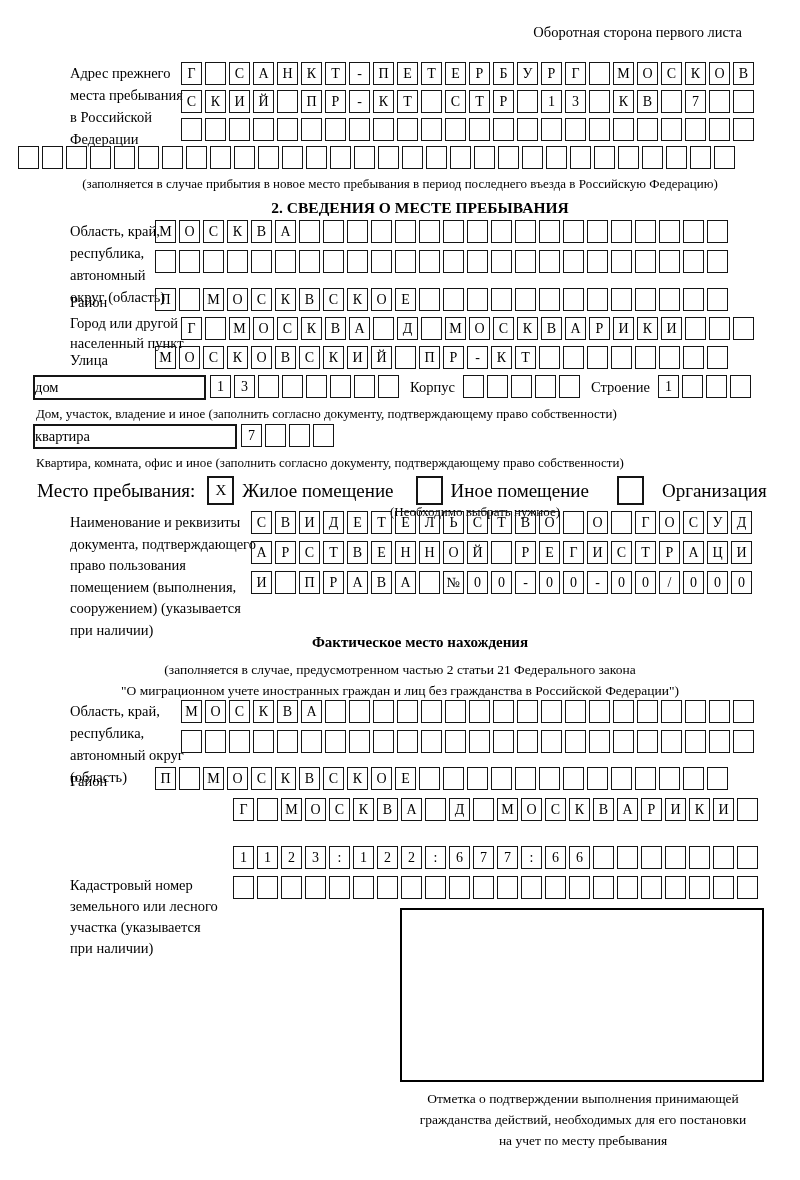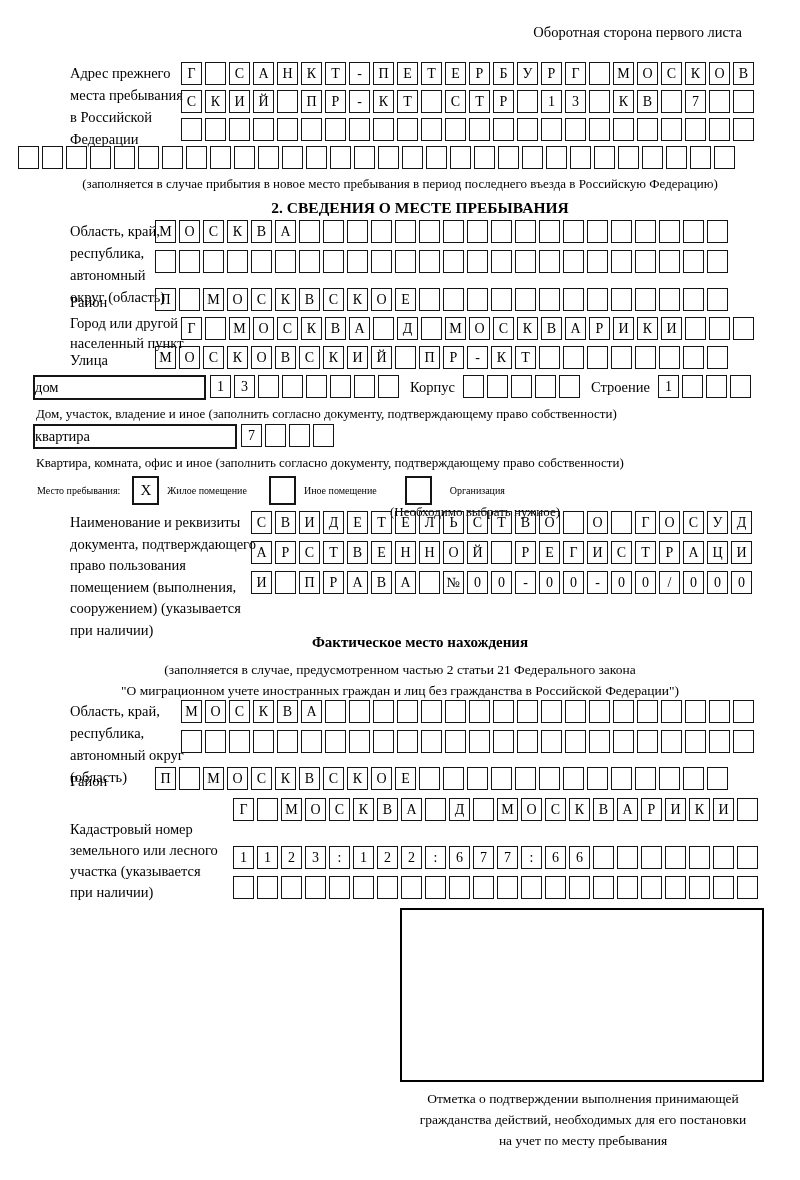--- a/index.html
+++ b/index.html
@@ -26,21 +26,21 @@
   .longbox{
     box-sizing:content-box;height:21px;border:2px solid #151515;
     font-size:14.5px;line-height:21px;margin-right:4px;
   }
   .inline-lbl{font-size:14.5px;line-height:25px;padding:0 8px;}
   .cbox{
     display:inline-block;box-sizing:content-box;
     width:23px;height:25px;border:2px solid #151515;
     font-size:15px;line-height:25px;text-align:center;
   }
-  .opt{font-size:10px;line-height:29px;}
+  .opt{font-size:19px;line-height:29px;}
   .stamp{border:2px solid #000;background:#fff;}
   .cap{font-size:13.5px;line-height:21px;text-align:center;}
   .sub{font-size:13.5px;line-height:21px;}
 </style>
 </head>
 <body>
 
 <div id="page">
 
   <div class="abs" style="top:24px; right:58px; font-size:14.5px;">Оборотная сторона первого листа</div>
@@ -550,21 +550,21 @@
       <span class="cell">К</span>
       <span class="cell">В</span>
       <span class="cell">А</span>
       <span class="cell">Р</span>
       <span class="cell">И</span>
       <span class="cell">К</span>
       <span class="cell">И</span>
       <span class="cell"></span>
     </div>
 
-  <div class="abs flabel" style="left:70px; top:819px; line-height:21px;">
+  <div class="abs flabel" style="left:70px; top:875px; line-height:21px;">
       <div>Кадастровый номер</div>
       <div>земельного или лесного</div>
       <div>участка (указывается</div>
       <div>при наличии)</div>
     </div>
   <div class="abs grid-row" style="left:233px; top:846px;">
       <span class="cell">1</span>
       <span class="cell">1</span>
       <span class="cell">2</span>
       <span class="cell">3</span>

